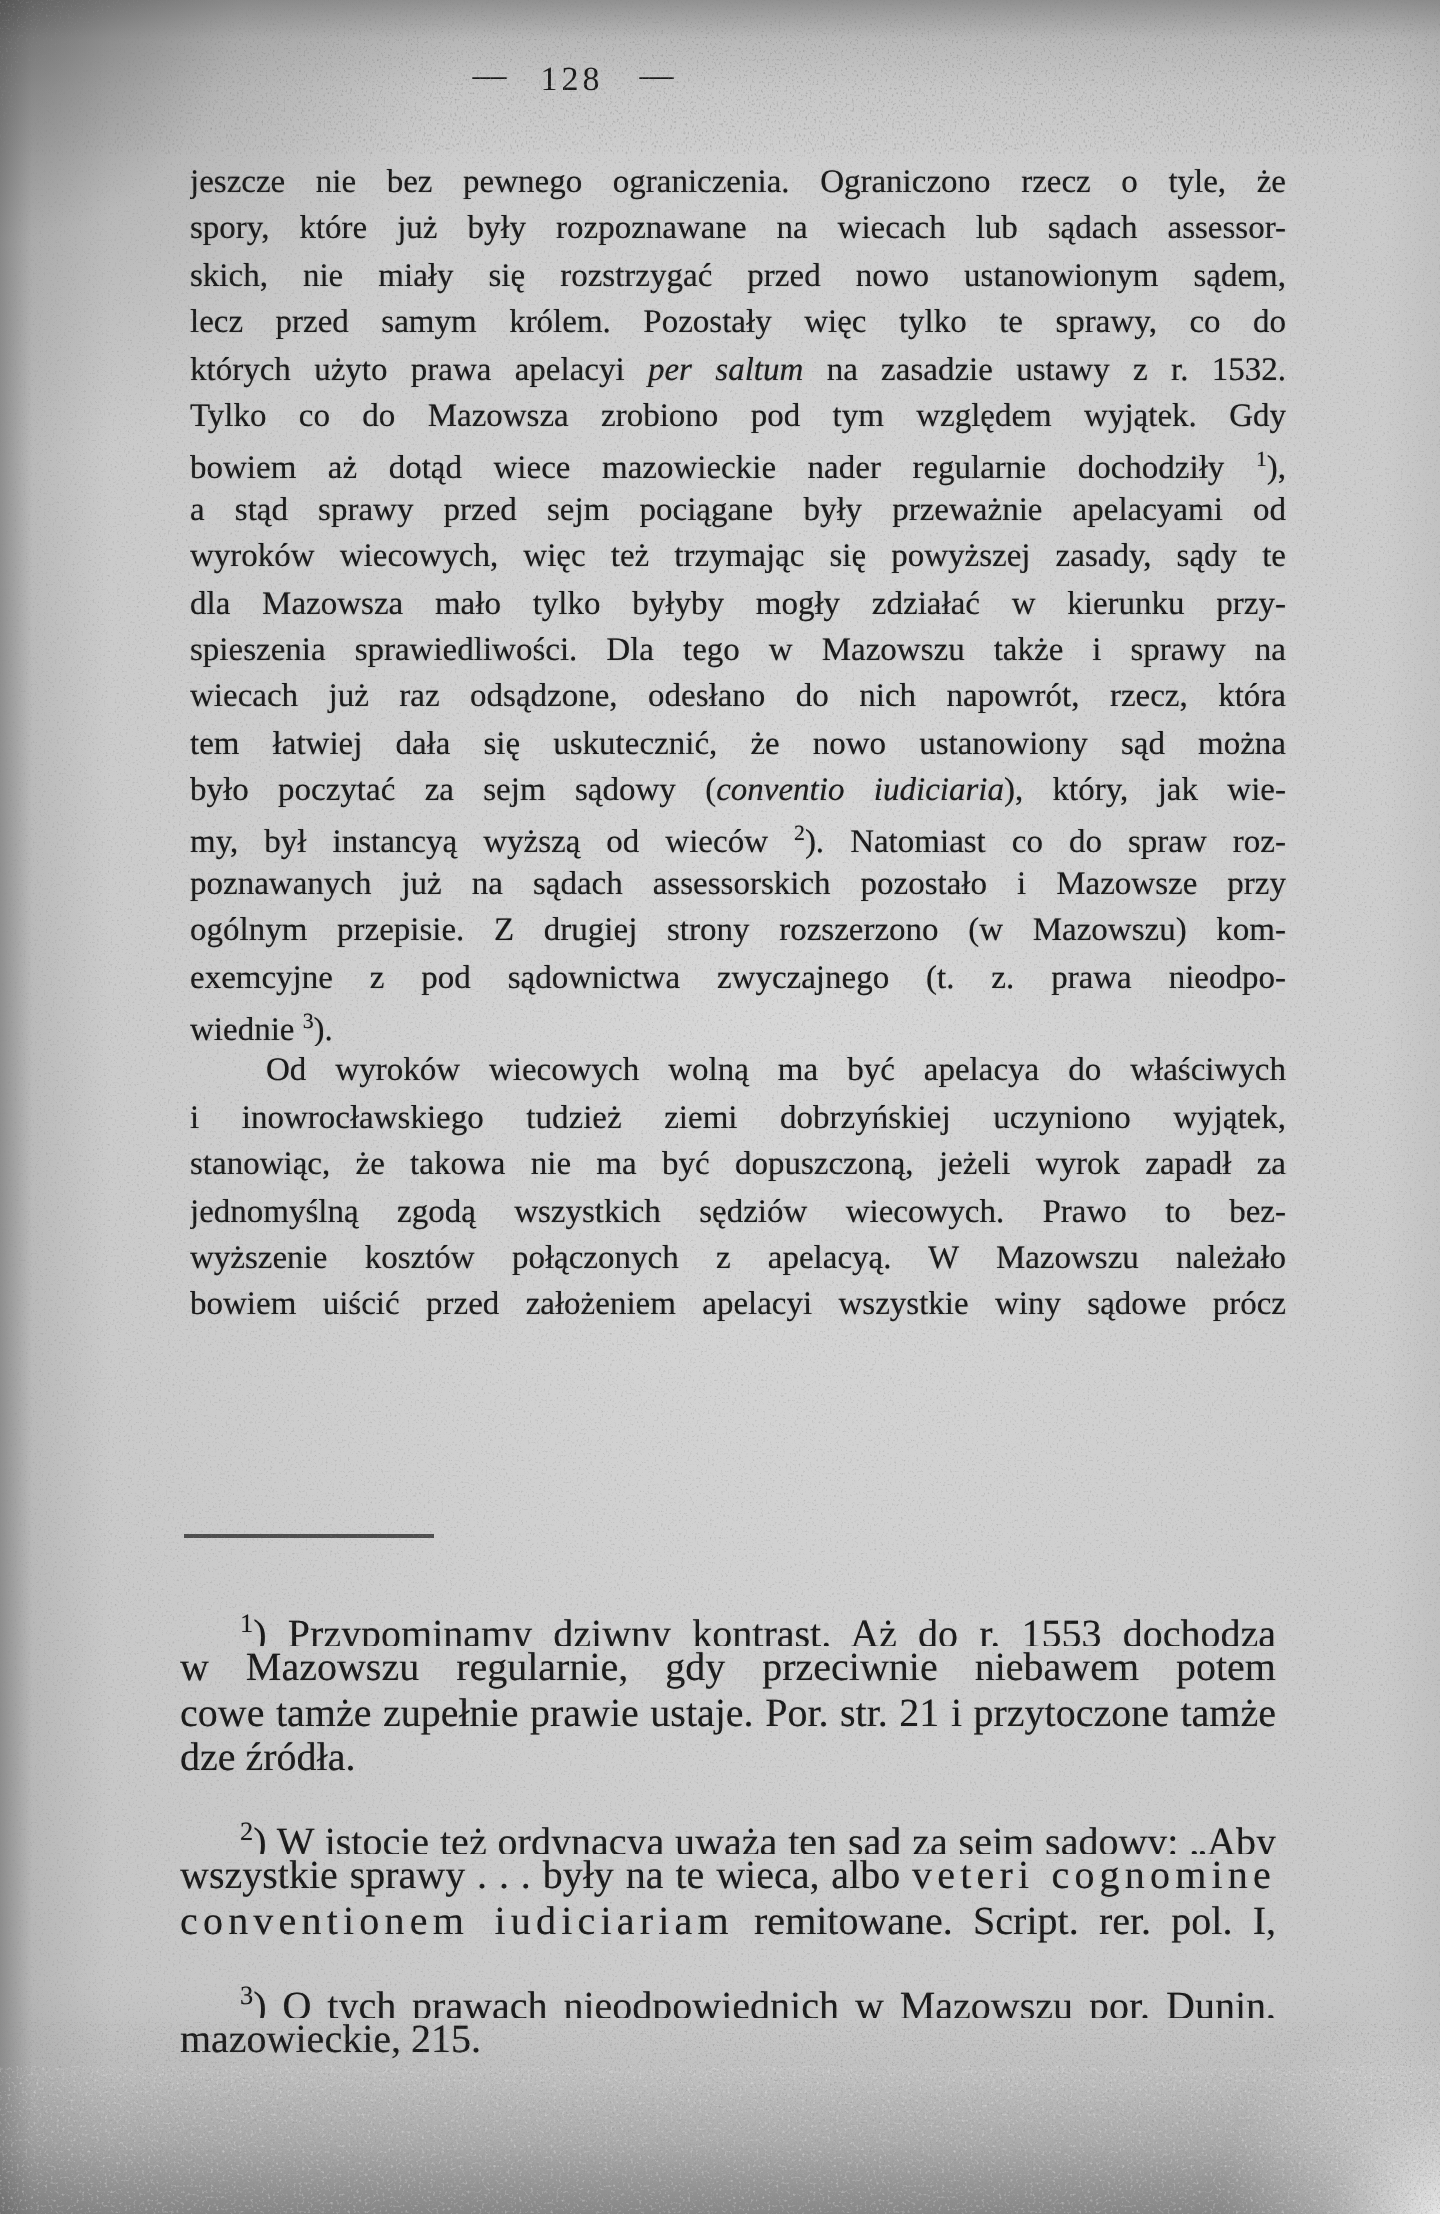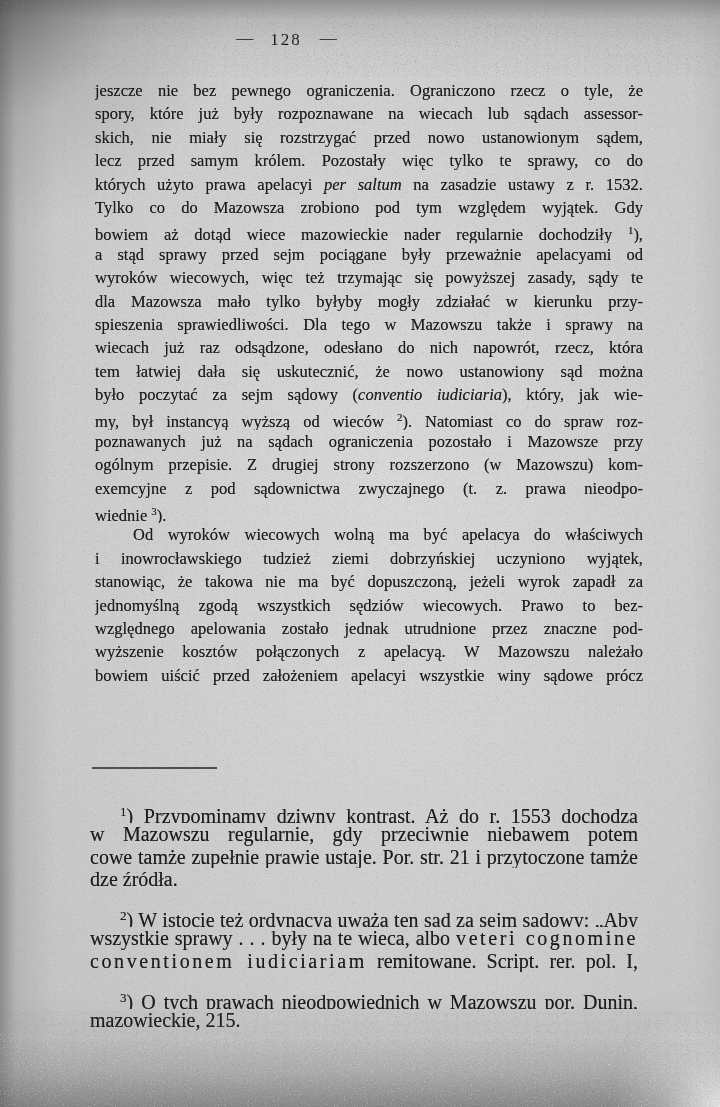--- a/index.html
+++ b/index.html
@@ -69,29 +69,28 @@
       <div class="line"><span>Tylko co do Mazowsza zrobiono pod tym względem wyjątek. Gdy</span></div>
       <div class="line"><span>bowiem aż dotąd wiece mazowieckie nader regularnie dochodziły </span><span class="sup">1</span><span>),</span></div>
       <div class="line"><span>a stąd sprawy przed sejm pociągane były przeważnie apelacyami od</span></div>
       <div class="line"><span>wyroków wiecowych, więc też trzymając się powyższej zasady, sądy te</span></div>
       <div class="line"><span>dla Mazowsza mało tylko byłyby mogły zdziałać w kierunku przy-</span></div>
       <div class="line"><span>spieszenia sprawiedliwości. Dla tego w Mazowszu także i sprawy na</span></div>
       <div class="line"><span>wiecach już raz odsądzone, odesłano do nich napowrót, rzecz, która</span></div>
       <div class="line"><span>tem łatwiej dała się uskutecznić, że nowo ustanowiony sąd można</span></div>
       <div class="line"><span>było poczytać za sejm sądowy (</span><span class="it">conventio iudiciaria</span><span>), który, jak wie-</span></div>
       <div class="line"><span>my, był instancyą wyższą od wieców </span><span class="sup">2</span><span>). Natomiast co do spraw roz-</span></div>
-      <div class="line"><span>poznawanych już na sądach ograniczenia pozostało i Mazowsze przy</span></div>
+      <div class="line"><span>poznawanych już na sądach assessorskich pozostało i Mazowsze przy</span></div>
       <div class="line"><span>ogólnym przepisie. Z drugiej strony rozszerzono (w Mazowszu) kom-</span></div>
       <div class="line"><span>exemcyjne z pod sądownictwa zwyczajnego (t. z. prawa nieodpo-</span></div>
       <div class="line last"><span>wiednie </span><span class="sup">3</span><span>).</span></div>
       <div class="line ind"><span>Od wyroków wiecowych wolną ma być apelacya do właściwych</span></div>
       <div class="line"><span>i inowrocławskiego tudzież ziemi dobrzyńskiej uczyniono wyjątek,</span></div>
       <div class="line"><span>stanowiąc, że takowa nie ma być dopuszczoną, jeżeli wyrok zapadł za</span></div>
       <div class="line"><span>jednomyślną zgodą wszystkich sędziów wiecowych. Prawo to bez-</span></div>
-      <div class="line"><span>względnego apelowania zostało jednak utrudnione przez znaczne pod-</span></div>
       <div class="line"><span>wyższenie kosztów połączonych z apelacyą. W Mazowszu należało</span></div>
       <div class="line"><span>bowiem uiścić przed założeniem apelacyi wszystkie winy sądowe prócz</span></div>
     </div>
 
   <div class="fn-rule"></div>
 
   <div class="footnotes">
     <div class="footnote">
         <div class="line ind"><span class="sup">1</span><span>) Przypominamy dziwny kontrast. Aż do r. 1553 dochodzą wiece</span></div>
         <div class="line"><span>w Mazowszu regularnie, gdy przeciwnie niebawem potem sądownictwo wie-</span></div>

